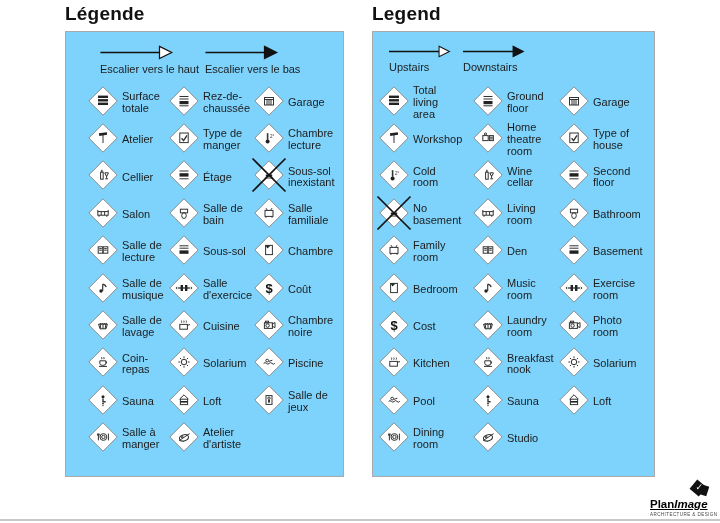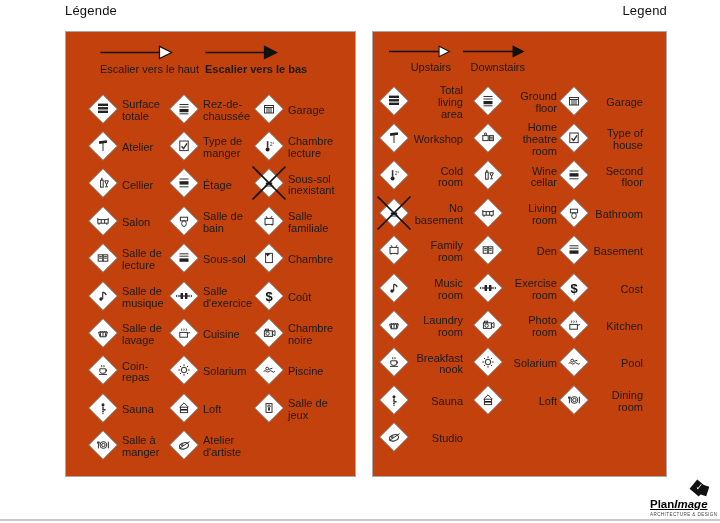--- a/index.html
+++ b/index.html
@@ -2,41 +2,41 @@
 <html><head>
 <meta charset="utf-8">
 <style>
   html,body{margin:0;padding:0;}
   body{
     width:720px;height:523px;position:relative;background:#fff;overflow:hidden;
     font-family:"Liberation Sans","DejaVu Sans",sans-serif;color:#1a1a1a;
   }
   .panel{position:absolute;top:3px;}
   .panel-fr{left:65px;}
-  .panel-en{left:372px;text-align:right;}
-  .panel-title{font-size:13px;font-weight:normal;color:#111;height:25px;letter-spacing:.2px;}
-  .panel-box{position:relative;margin-top:3px;height:444px;border:1px solid #aaa;background:#c2410c;padding-left:12px;}
+  .panel-en{left:372px;}
+  .panel-title{font-size:19px;font-weight:bold;color:#111;height:25px;letter-spacing:.2px;}
+  .panel-box{position:relative;margin-top:3px;height:444px;border:1px solid #aaa;background:#7dd3fc;}
   .panel-fr .panel-box{width:277px;}
   .panel-en .panel-box{width:281px;}
 
   .stair{position:absolute;top:13px;}
   .panel-fr .stair-0{left:34px;}
-  .panel-fr .stair-1{left:139px;font-weight:bold;}
+  .panel-fr .stair-1{left:139px;}
   .panel-en .stair-0{left:16px;}
   .panel-en .stair-1{left:90px;}
   .arrow{display:block;}
   .panel-fr .arrow{width:74px;height:15px;}
   .panel-en .arrow{width:62px;height:13px;}
   .stair-label{font-size:11px;line-height:1;margin-top:4px;white-space:nowrap;color:#1c1c1c;}
 
   .items-grid{
     position:absolute;top:52px;left:0;right:0;
     display:grid;grid-auto-rows:37.4px;align-items:center;
   }
-  .panel-fr .items-grid{padding-left:22px;grid-template-columns:81px 85px 86px;margin-top:8px;}
+  .panel-fr .items-grid{padding-left:22px;grid-template-columns:81px 85px 86px;}
   .panel-en .items-grid{padding-left:6px;grid-template-columns:94px 86px 90px;}
   .item{display:flex;align-items:center;gap:4px;}
   .dicon{width:30px;height:30px;flex:0 0 auto;overflow:visible;}
   .item-label{font-size:11px;line-height:1.08;color:#1c1c1c;width:50px;}
 
   .page-bottom-line{position:absolute;left:0;top:519px;width:720px;height:2px;background:#c8c8c8;}
 
   .logo{position:absolute;left:650px;top:479px;width:66px;}
   .logo-mark{position:relative;height:20px;}
   .mark-sq{position:absolute;right:12px;top:3px;width:12px;height:12px;background:#111;transform:rotate(40deg);}
@@ -656,20 +656,30 @@
               <polygon points="15,0.8 29.2,15 15,29.2 0.8,15" fill="#fff" stroke="#8c8c8c" stroke-width="1"></polygon>
               <g stroke="#333" stroke-width="1" fill="none">
                 <line x1="10.5" y1="10.8" x2="19.5" y2="10.8"></line>
                 <line x1="10.5" y1="13.2" x2="19.5" y2="13.2"></line>
                 <rect x="10.5" y="15.4" width="9" height="3.4" fill="#222" stroke="none"></rect>
               </g>
             </svg></span>
     <span class="item-label">Basement</span>
   </div>
 
+  <div class="item">
+    <span class="icon-wrap"><svg class="dicon" viewBox="0 0 30 30" xmlns="http://www.w3.org/2000/svg">
+              <polygon points="15,0.8 29.2,15 15,29.2 0.8,15" fill="#fff" stroke="#8c8c8c" stroke-width="1"></polygon>
+              <g stroke="#333" stroke-width="1" fill="none">
+                <rect x="11.6" y="10.4" width="6.8" height="9.2"></rect>
+                <path d="M11.6,10.4 L16.6,10.4 L13.4,13.4 Z" fill="#222" stroke="none"></path>
+              </g>
+            </svg></span>
+    <span class="item-label">Bedroom</span>
+  </div>
 
   <div class="item">
     <span class="icon-wrap"><svg class="dicon" viewBox="0 0 30 30" xmlns="http://www.w3.org/2000/svg">
               <polygon points="15,0.8 29.2,15 15,29.2 0.8,15" fill="#fff" stroke="#8c8c8c" stroke-width="1"></polygon>
               <g stroke="#333" stroke-width="1" fill="none">
                 <circle cx="13" cy="18" r="1.7" fill="#222" stroke="none"></circle>
                 <line x1="14.7" y1="18" x2="14.7" y2="11.2" stroke-width="1.2"></line>
                 <path d="M14.7,11.2 q3,0.6 3.4,3" stroke-width="1.2"></path>
               </g>
             </svg></span>

